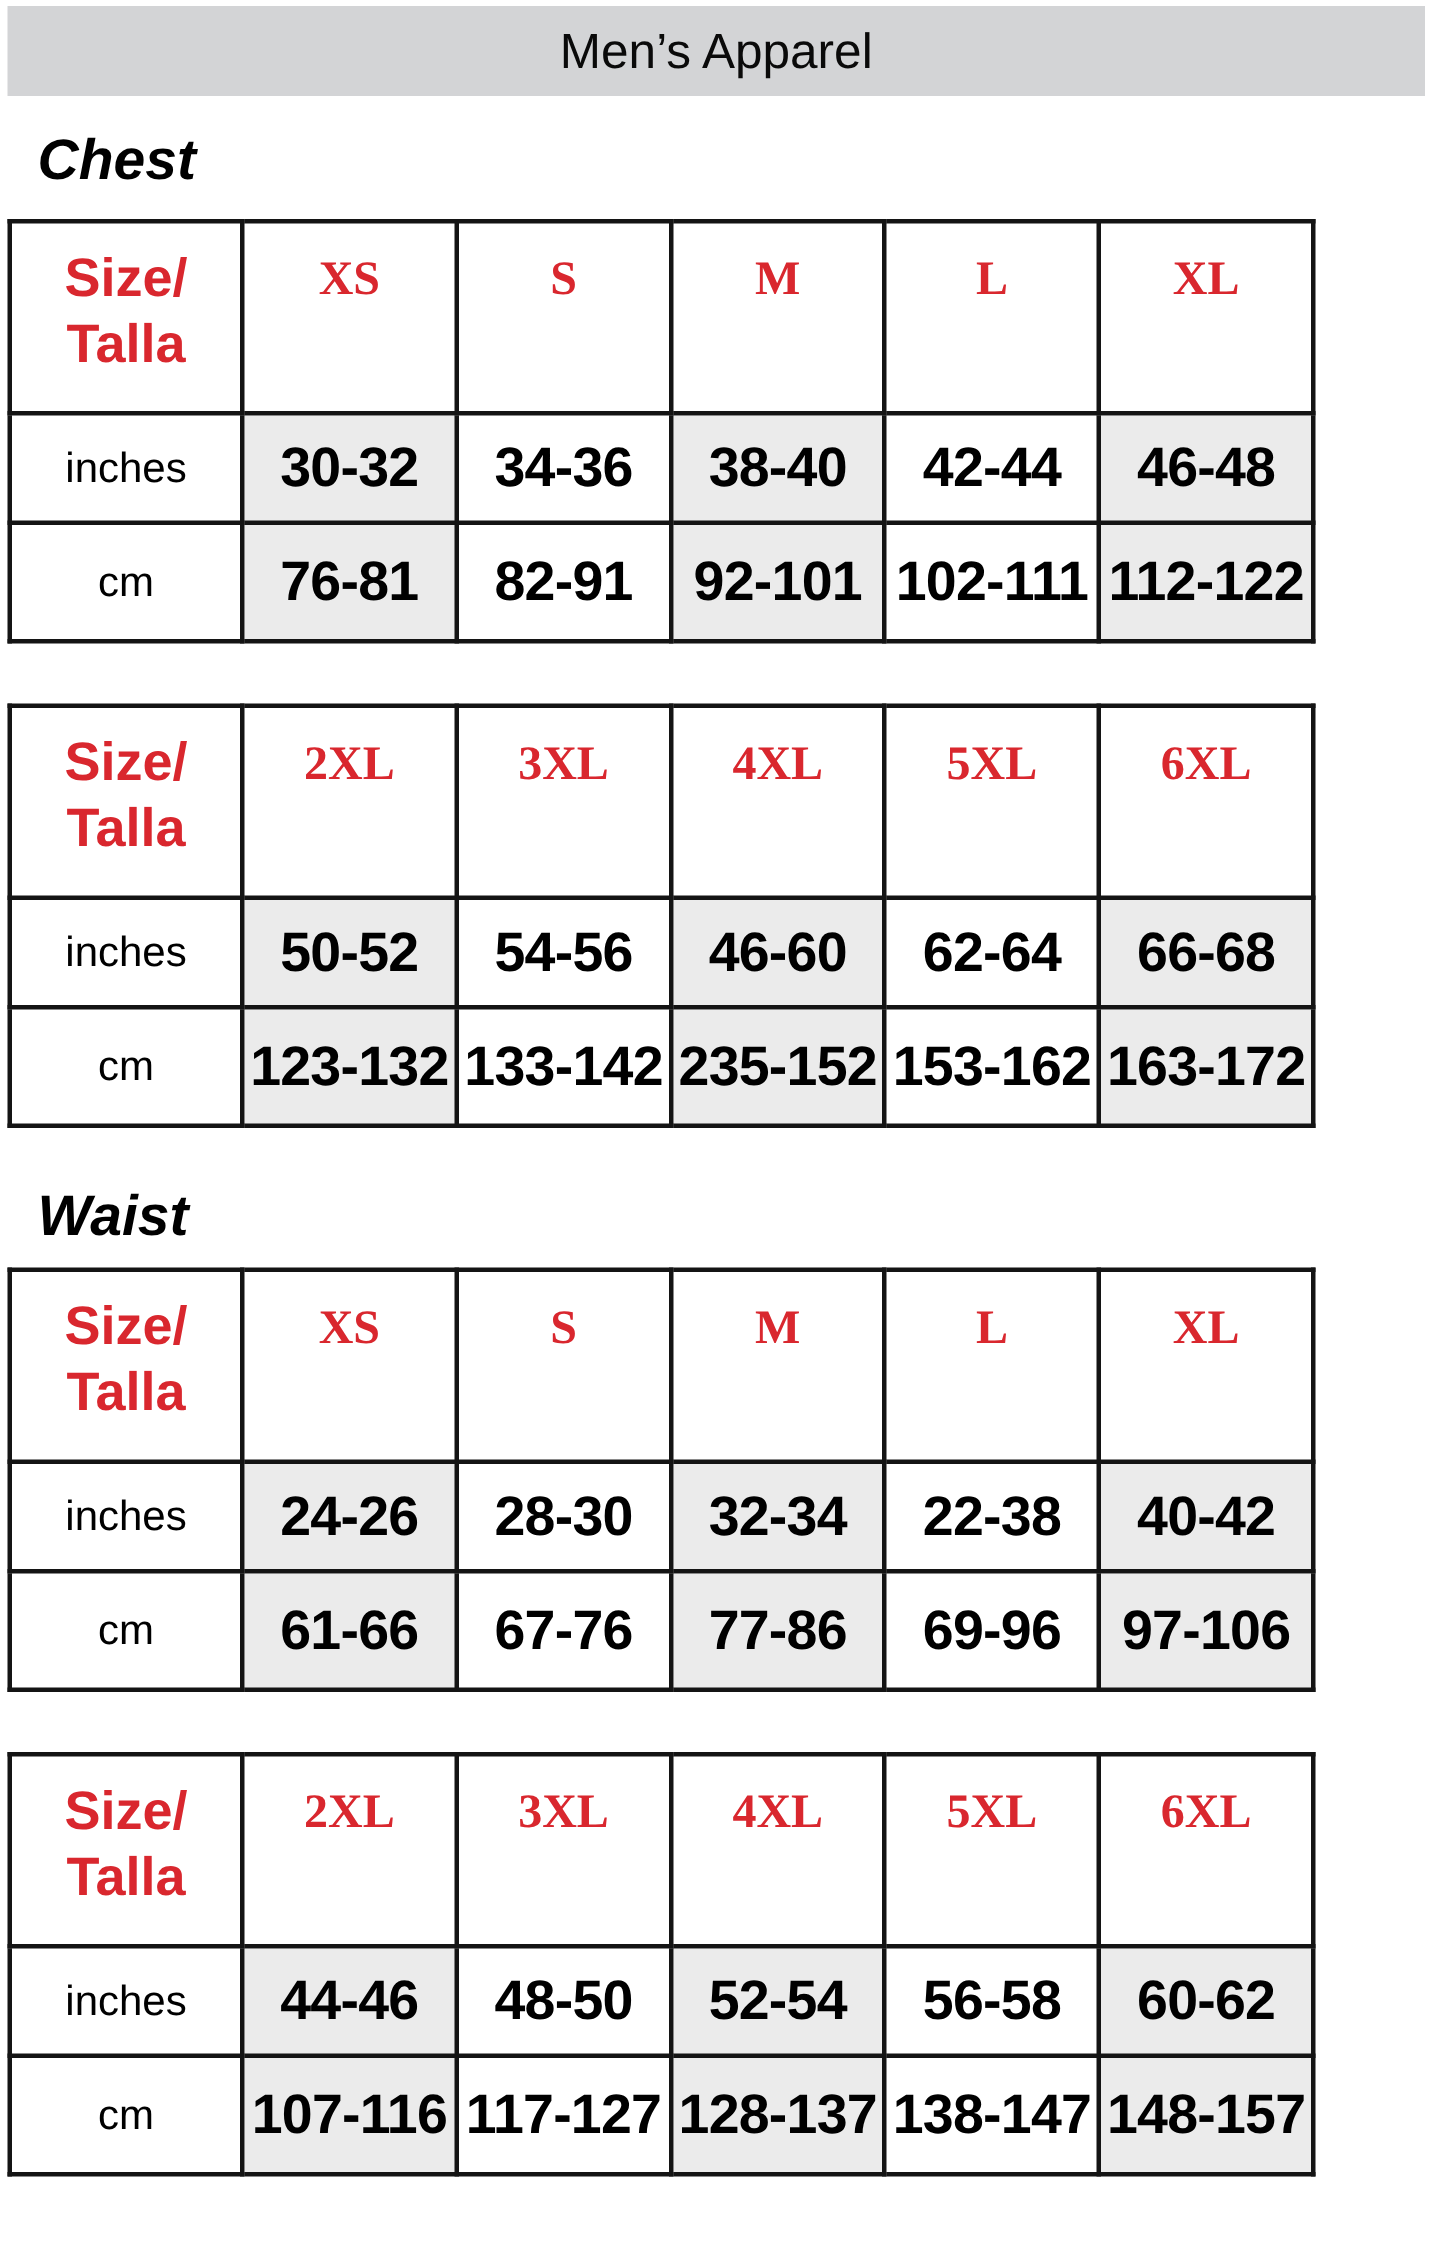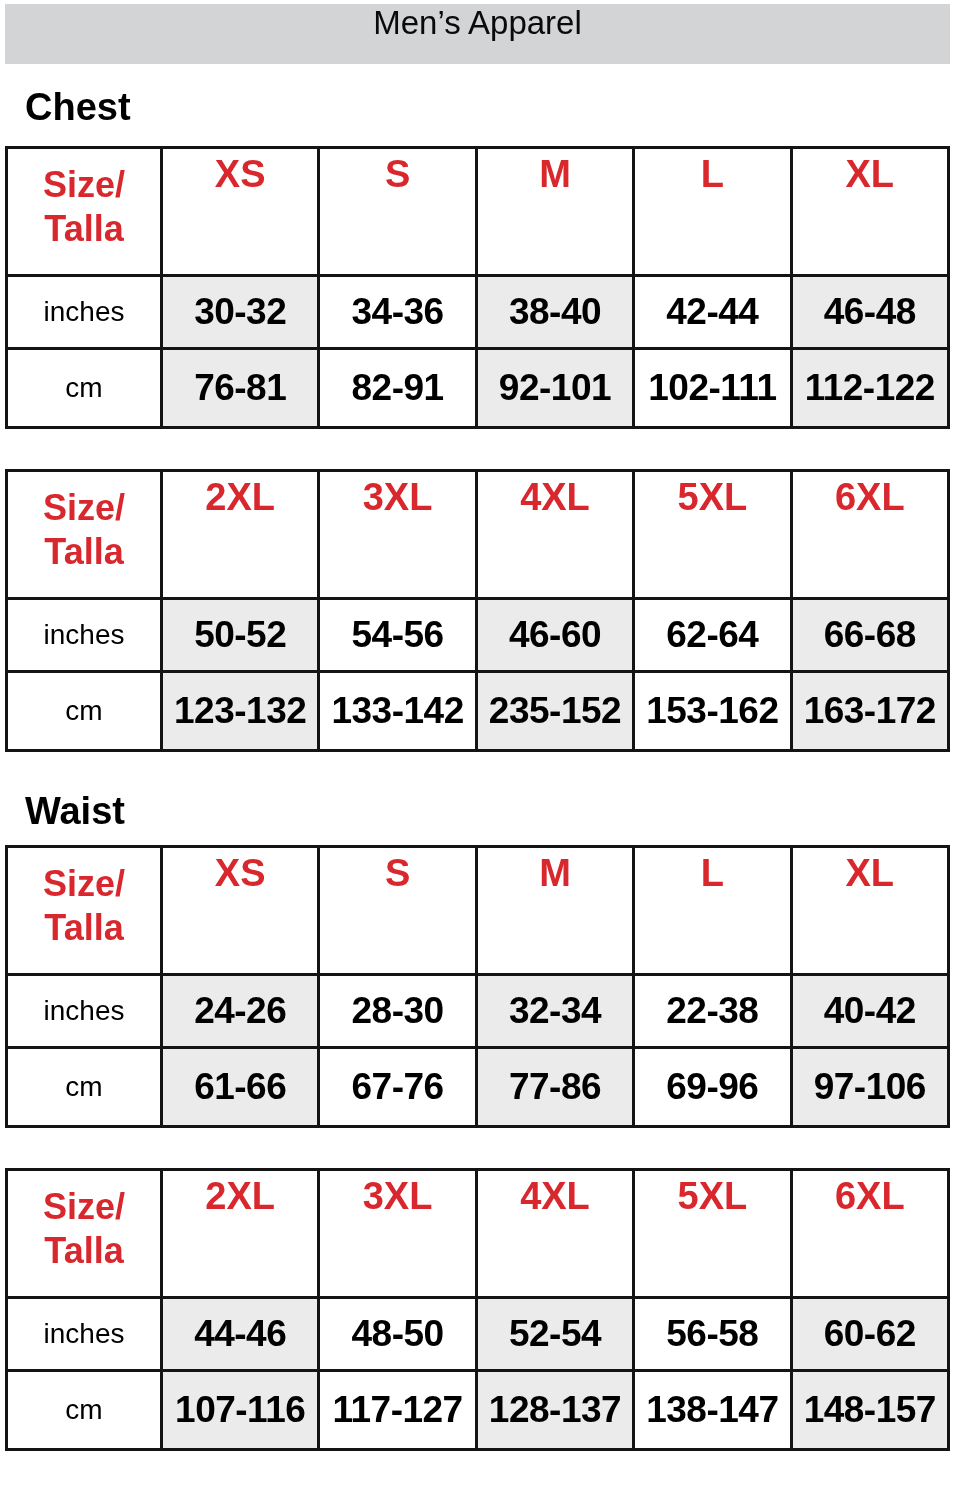--- a/index.html
+++ b/index.html
@@ -10,41 +10,41 @@
     --text:#000000;
   }
   *{box-sizing:border-box;}
   html,body{margin:0;padding:0;}
   body{
     width:955px;height:1500px;overflow:hidden;background:#ffffff;
     font-family:"Liberation Sans", sans-serif;color:var(--text);
   }
   .titlebar{
     margin:4px 5px 0 5px;height:60px;background:var(--header_bg);
-    display:flex;align-items:flex-start;justify-content:center;
+    display:flex;align-items:center;justify-content:center;
   }
   .titlebar .title-text{font-size:33px;font-weight:500;color:#0a0a0a;}
   .section-heading{
-    font-size:38px;font-weight:700;color:#000;margin-left:25px;line-height:1.15;
+    font-size:38px;font-weight:700;color:#000;margin-left:25px;line-height:1.15;font-style:italic;
   }
   .heading-chest{margin-top:22px;margin-bottom:16px;}
   .heading-waist{margin-top:38px;margin-bottom:12px;}
   table.size-table{
-    border-collapse:collapse;table-layout:fixed;width:945px;margin:0 5px;
+    border-collapse:collapse;table-layout:fixed;width:872px;margin:0 5px;
   }
   table.size-table.second{margin-top:40px;}
   td{
     border:3px solid var(--border);text-align:center;padding:0;
     overflow:hidden;white-space:nowrap;
   }
   tr.head-row td{height:128px;vertical-align:top;}
   td.corner{
     padding-top:14px;font-weight:700;font-size:36px;color:var(--red);line-height:1.22;
   }
-  td.size-label{padding-top:4px;font-weight:700;font-size:38px;color:var(--red);}
+  td.size-label{padding-top:18px;font-weight:700;font-size:32px;color:var(--red);font-family:Liberation Serif, serif;}
   tr.row-inches td{height:73px;vertical-align:middle;}
   tr.row-cm td{height:79px;vertical-align:middle;}
   td.row-label{font-size:28px;font-weight:400;}
   td.value{font-size:37px;font-weight:700;letter-spacing:-0.5px;}
   td.shade{background:var(--shaded_cell);}
 </style>
 </head>
 <body>
 
 <div class="titlebar">

